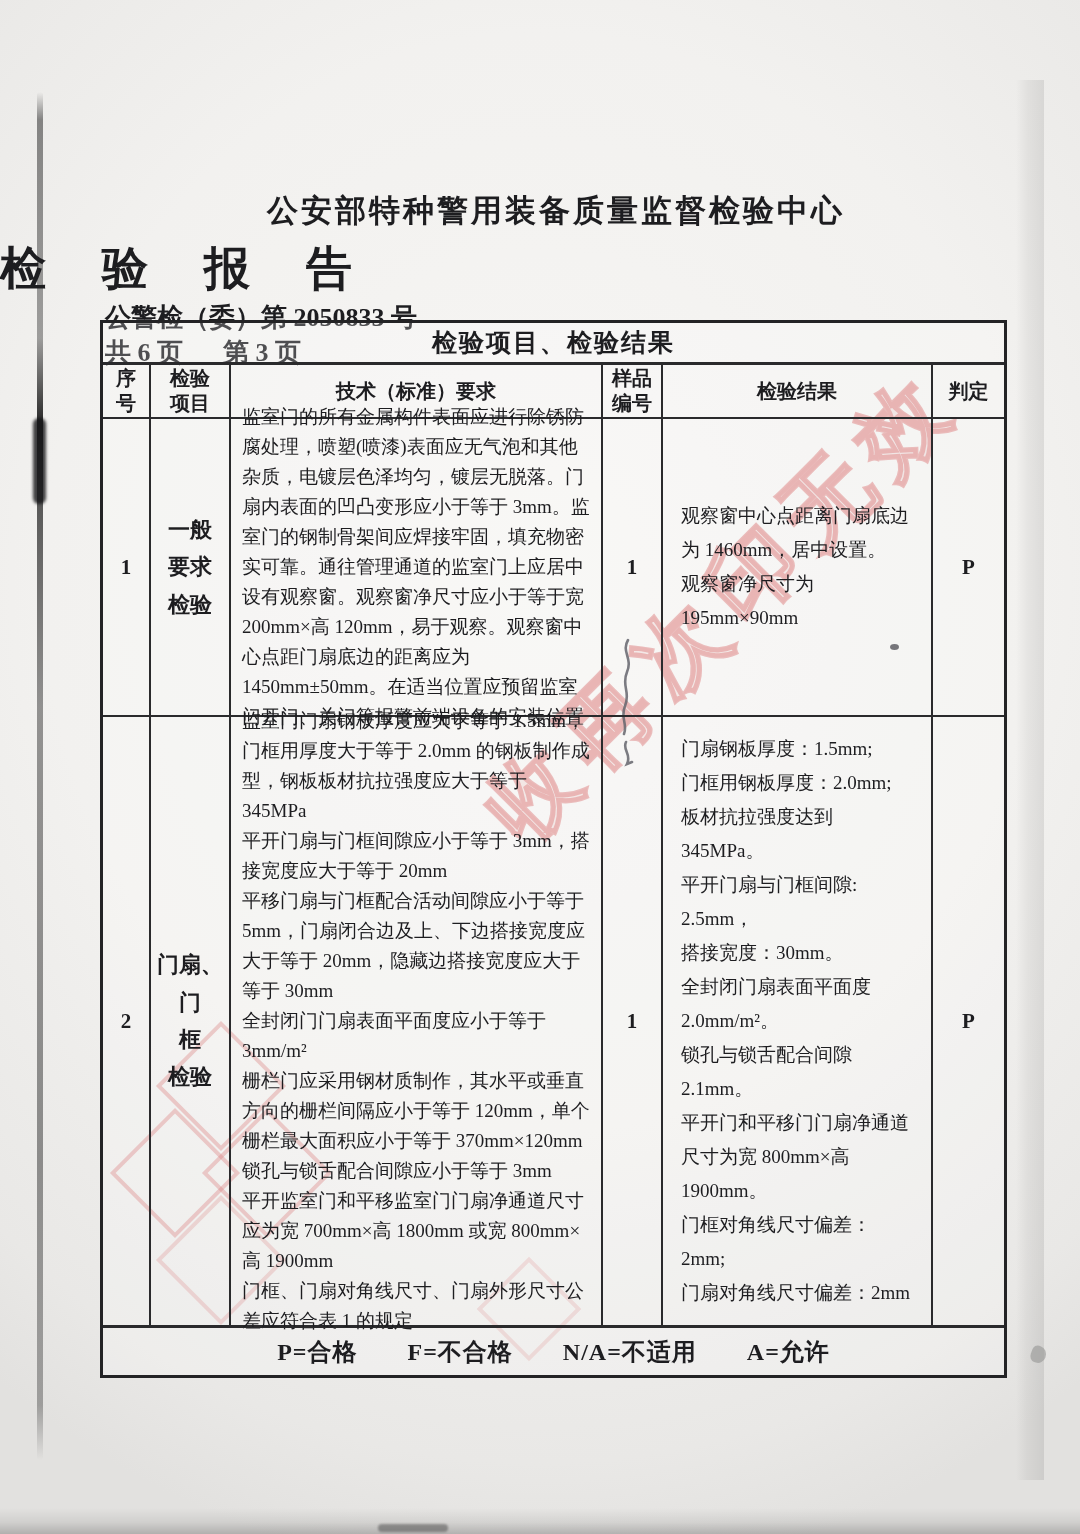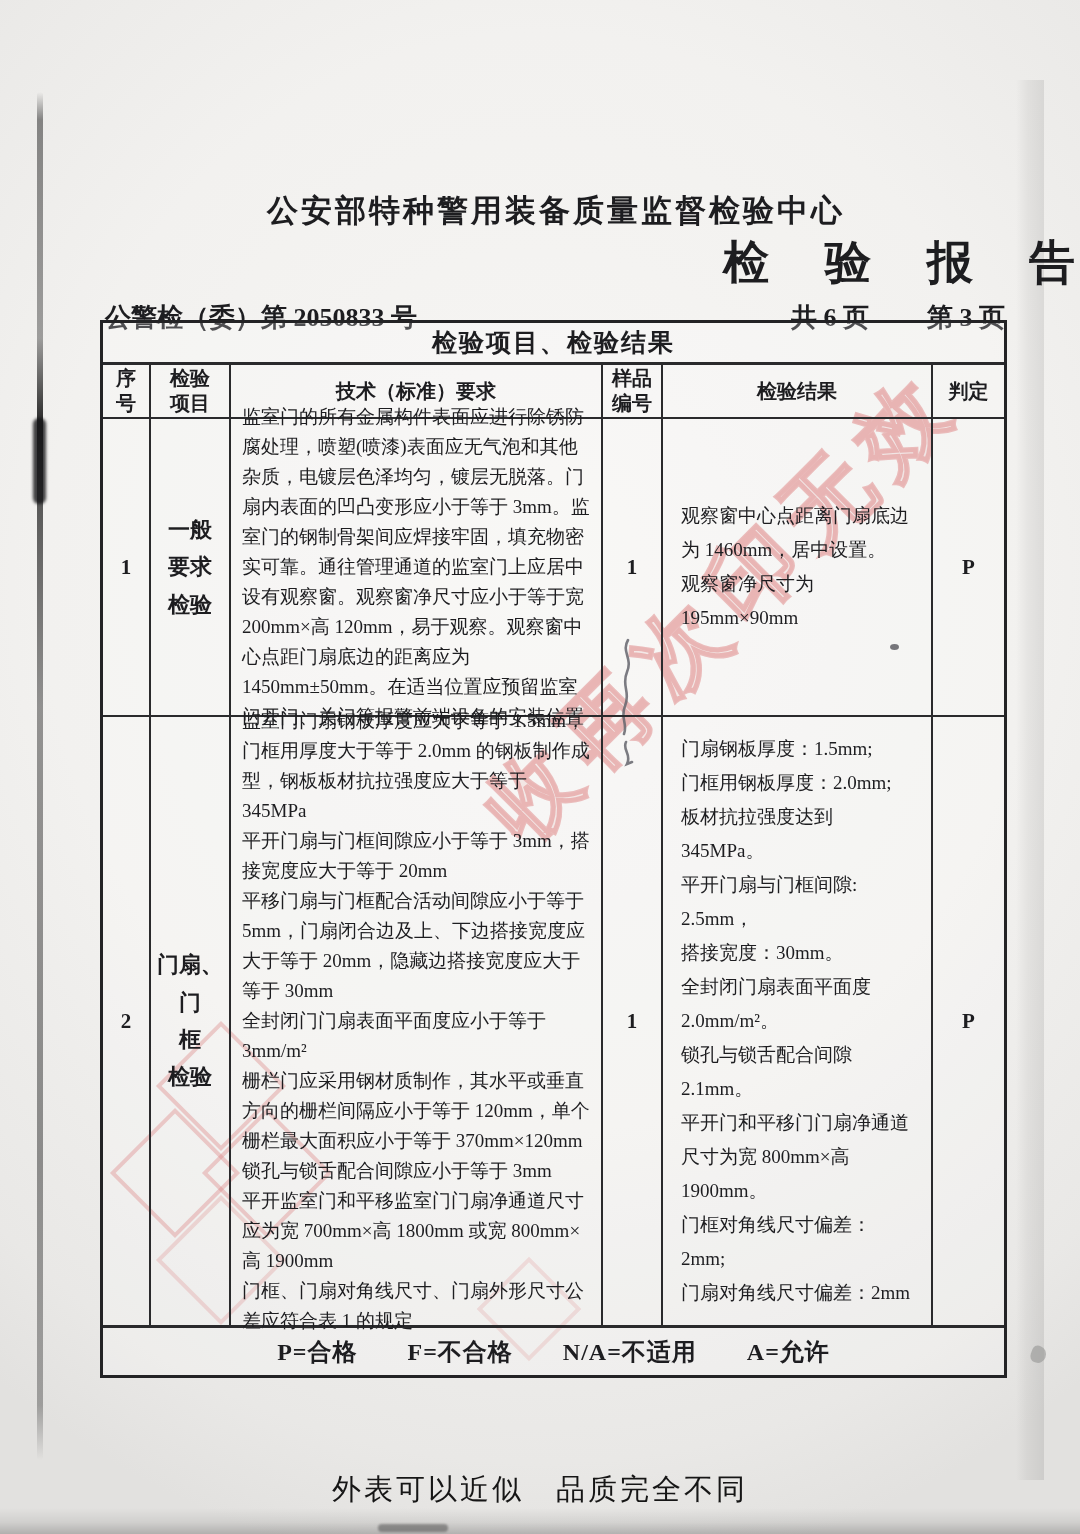--- a/index.html
+++ b/index.html
@@ -32,25 +32,25 @@
   .wm-diamond{position:absolute;border:4px solid rgba(211,98,98,.38);transform:rotate(45deg);}
   .wm-d1{left:175px;top:1040px;width:84px;height:84px;}
   .wm-d2{left:129px;top:1127px;width:84px;height:84px;}
   .wm-d3{left:221px;top:1127px;width:84px;height:84px;}
   .wm-d4{left:175px;top:1214px;width:84px;height:84px;opacity:.7;}
   .wm-d5{left:492px;top:1272px;width:66px;height:66px;opacity:.55;}
 
   
   .org-title{position:absolute;left:0;top:190px;width:1080px;text-align:center;font-size:31px;font-weight:700;
     letter-spacing:3px;padding-left:16px;}
-  .report-title{position:absolute;left:0;top:232px;width:1080px;text-align:right;font-size:46px;font-weight:700;
+  .report-title{position:absolute;left:0;top:238px;width:1080px;text-align:left;font-size:46px;font-weight:700;
     letter-spacing:5px;}
   .ref-row{position:absolute;left:105px;top:300px;width:900px;display:flex;justify-content:space-between;
-    align-items:baseline;font-size:26px;font-weight:600;}
-  .ref-pages{display:flex;gap:58px;justify-content:flex-end;}
+    align-items:baseline;font-size:26px;font-weight:600;flex-direction:column;}
+  .ref-pages{display:flex;gap:40px;justify-content:flex-end;}
 
   
   .tbl{position:absolute;left:100px;top:320px;display:grid;
     grid-template-columns:48px 80px 372px 60px 270px 71px;
     grid-template-rows:42px 54px 298px 610px 48px;
     border:3px solid #232325;background:rgba(255,255,255,.22);}
   .cell{border-right:2px solid #2a2a2c;border-bottom:2px solid #2a2a2c;box-sizing:border-box;
     display:flex;align-items:center;justify-content:center;}
   .last-col{border-right:none;}
   .last-row{border-bottom:none;}
@@ -156,15 +156,14 @@
 锁孔与锁舌配合间隙 2.1mm。
 平开门和平移门门扇净通道尺寸为宽 800mm×高 1900mm。
 门框对角线尺寸偏差：2mm;
 门扇对角线尺寸偏差：2mm</div>
     </div>
     <div class="cell verdict last-col">P</div>
 
     <div class="cell legend last-col last-row">P=合格　　F=不合格　　N/A=不适用　　A=允许</div>
   </div>
 
-  <div class="caption">外表可以近似　品质完全不同</div>
 
 </div>
 
 </body></html>

